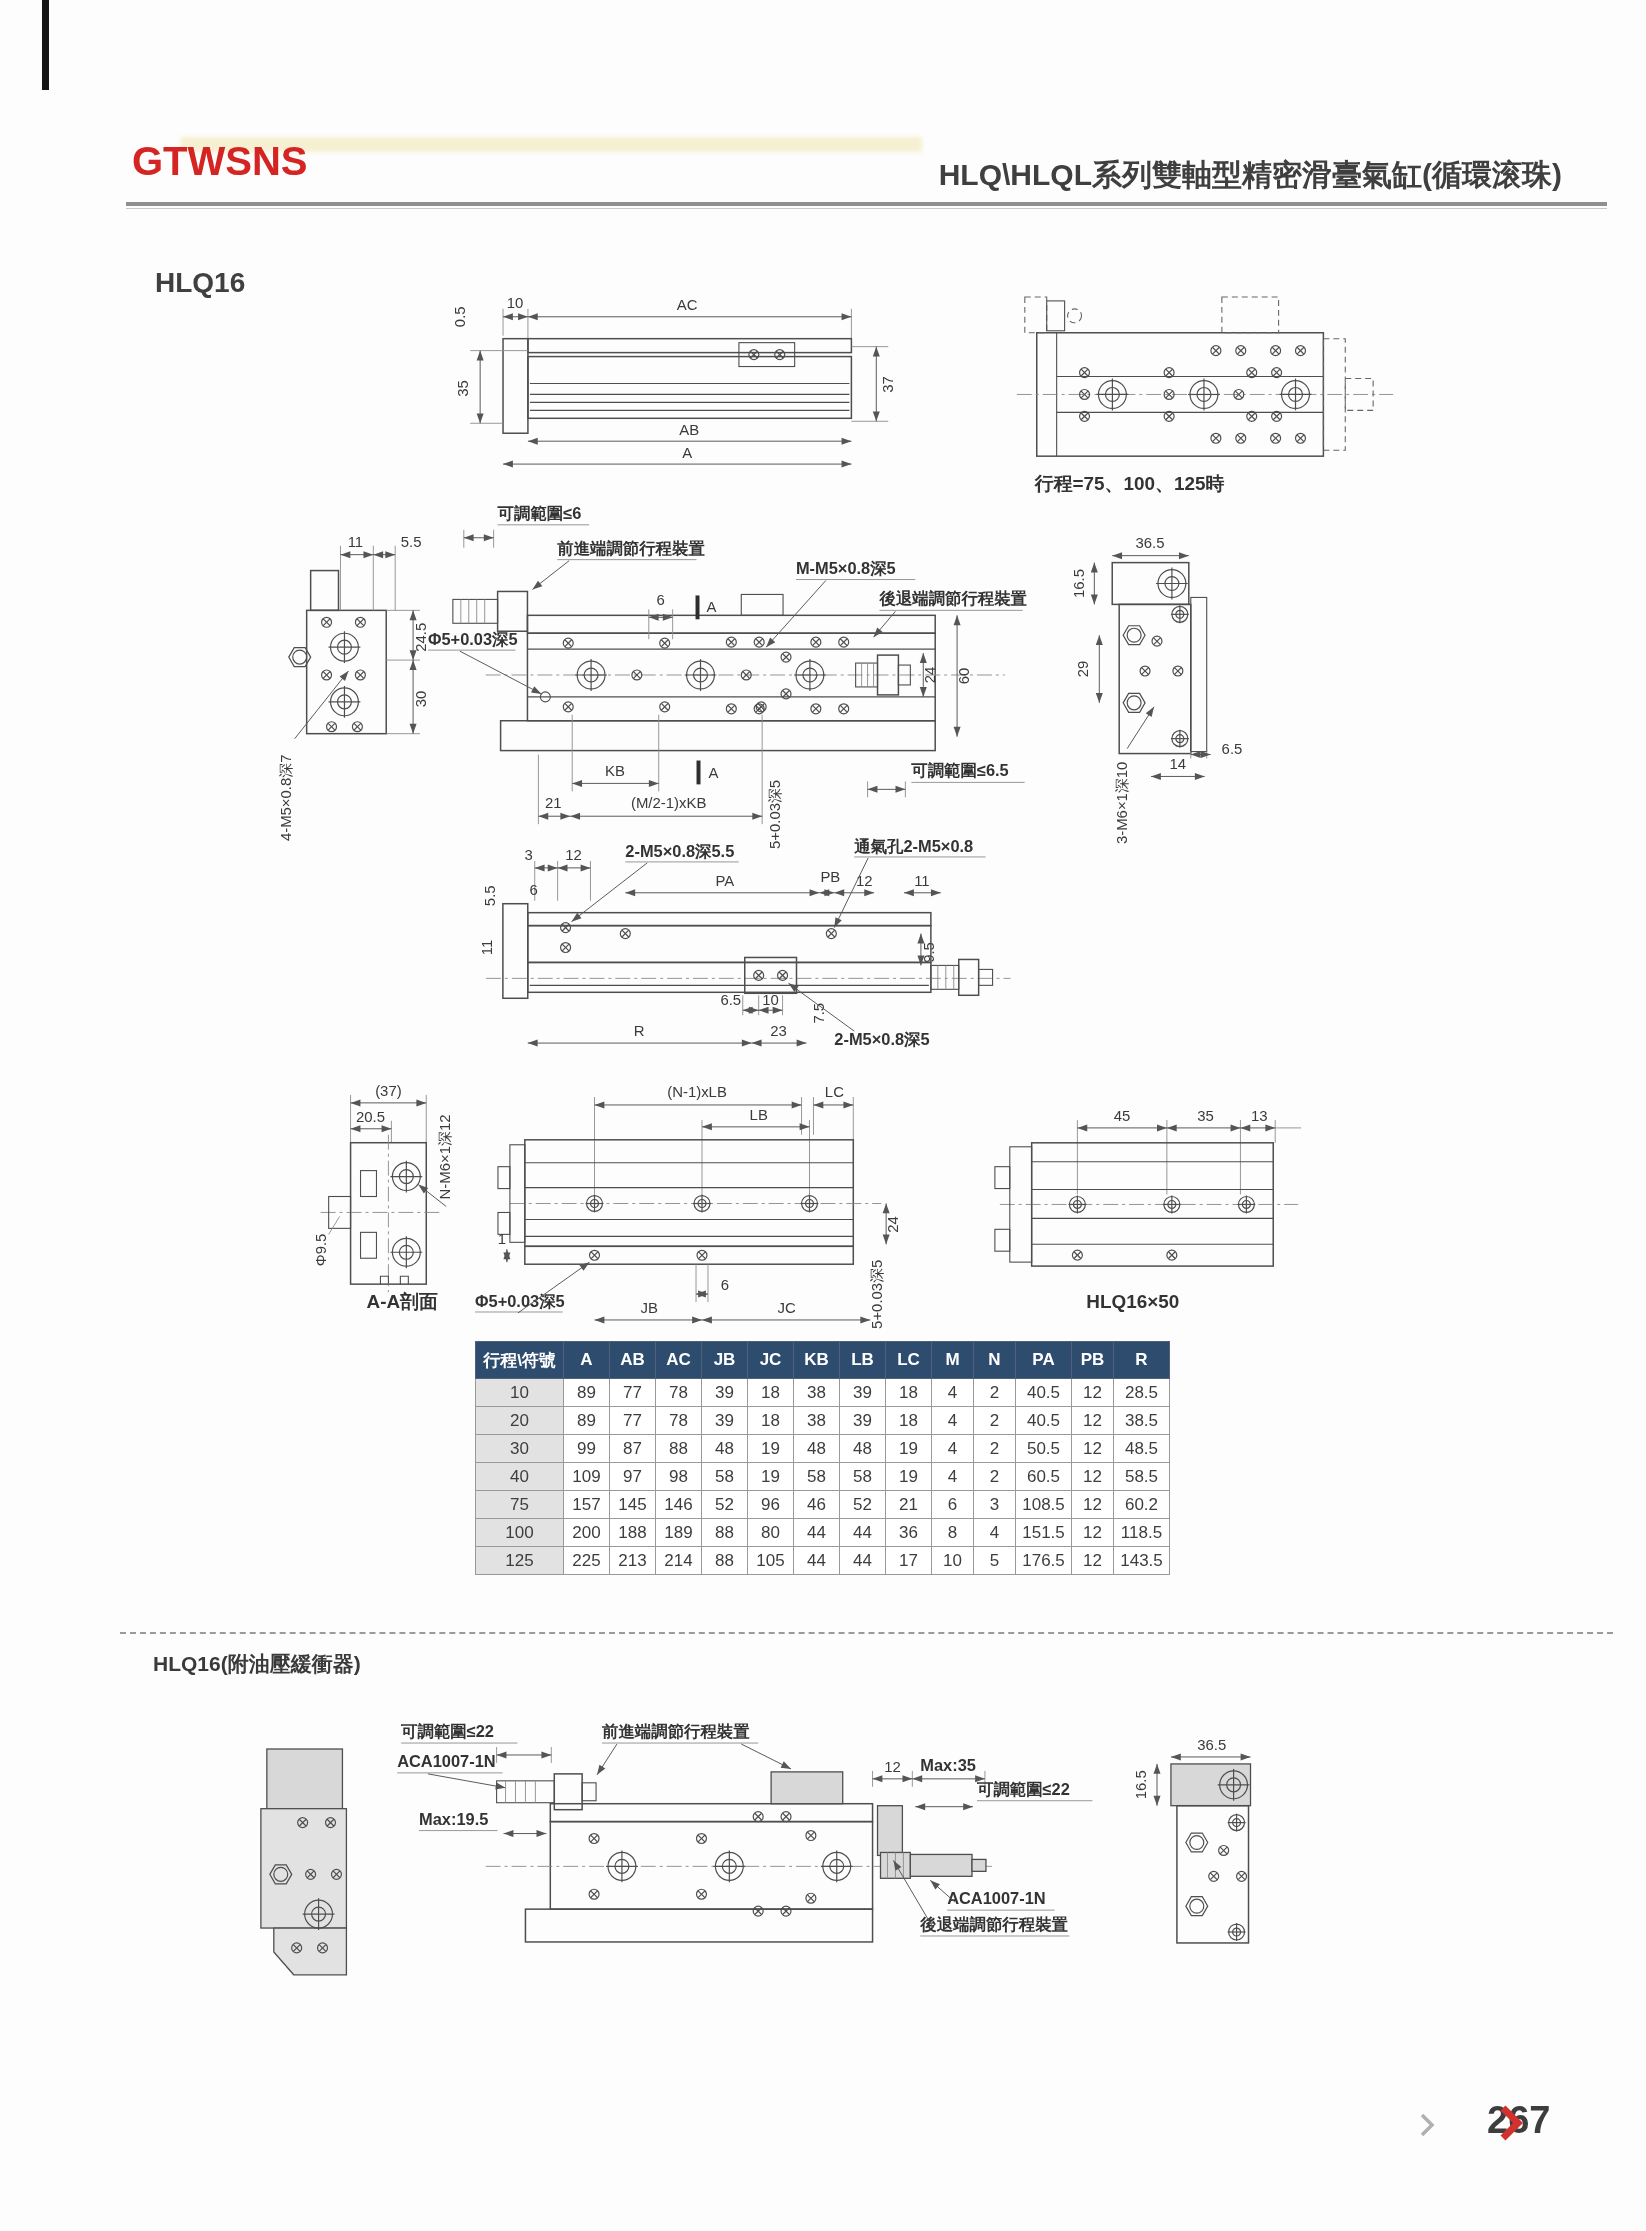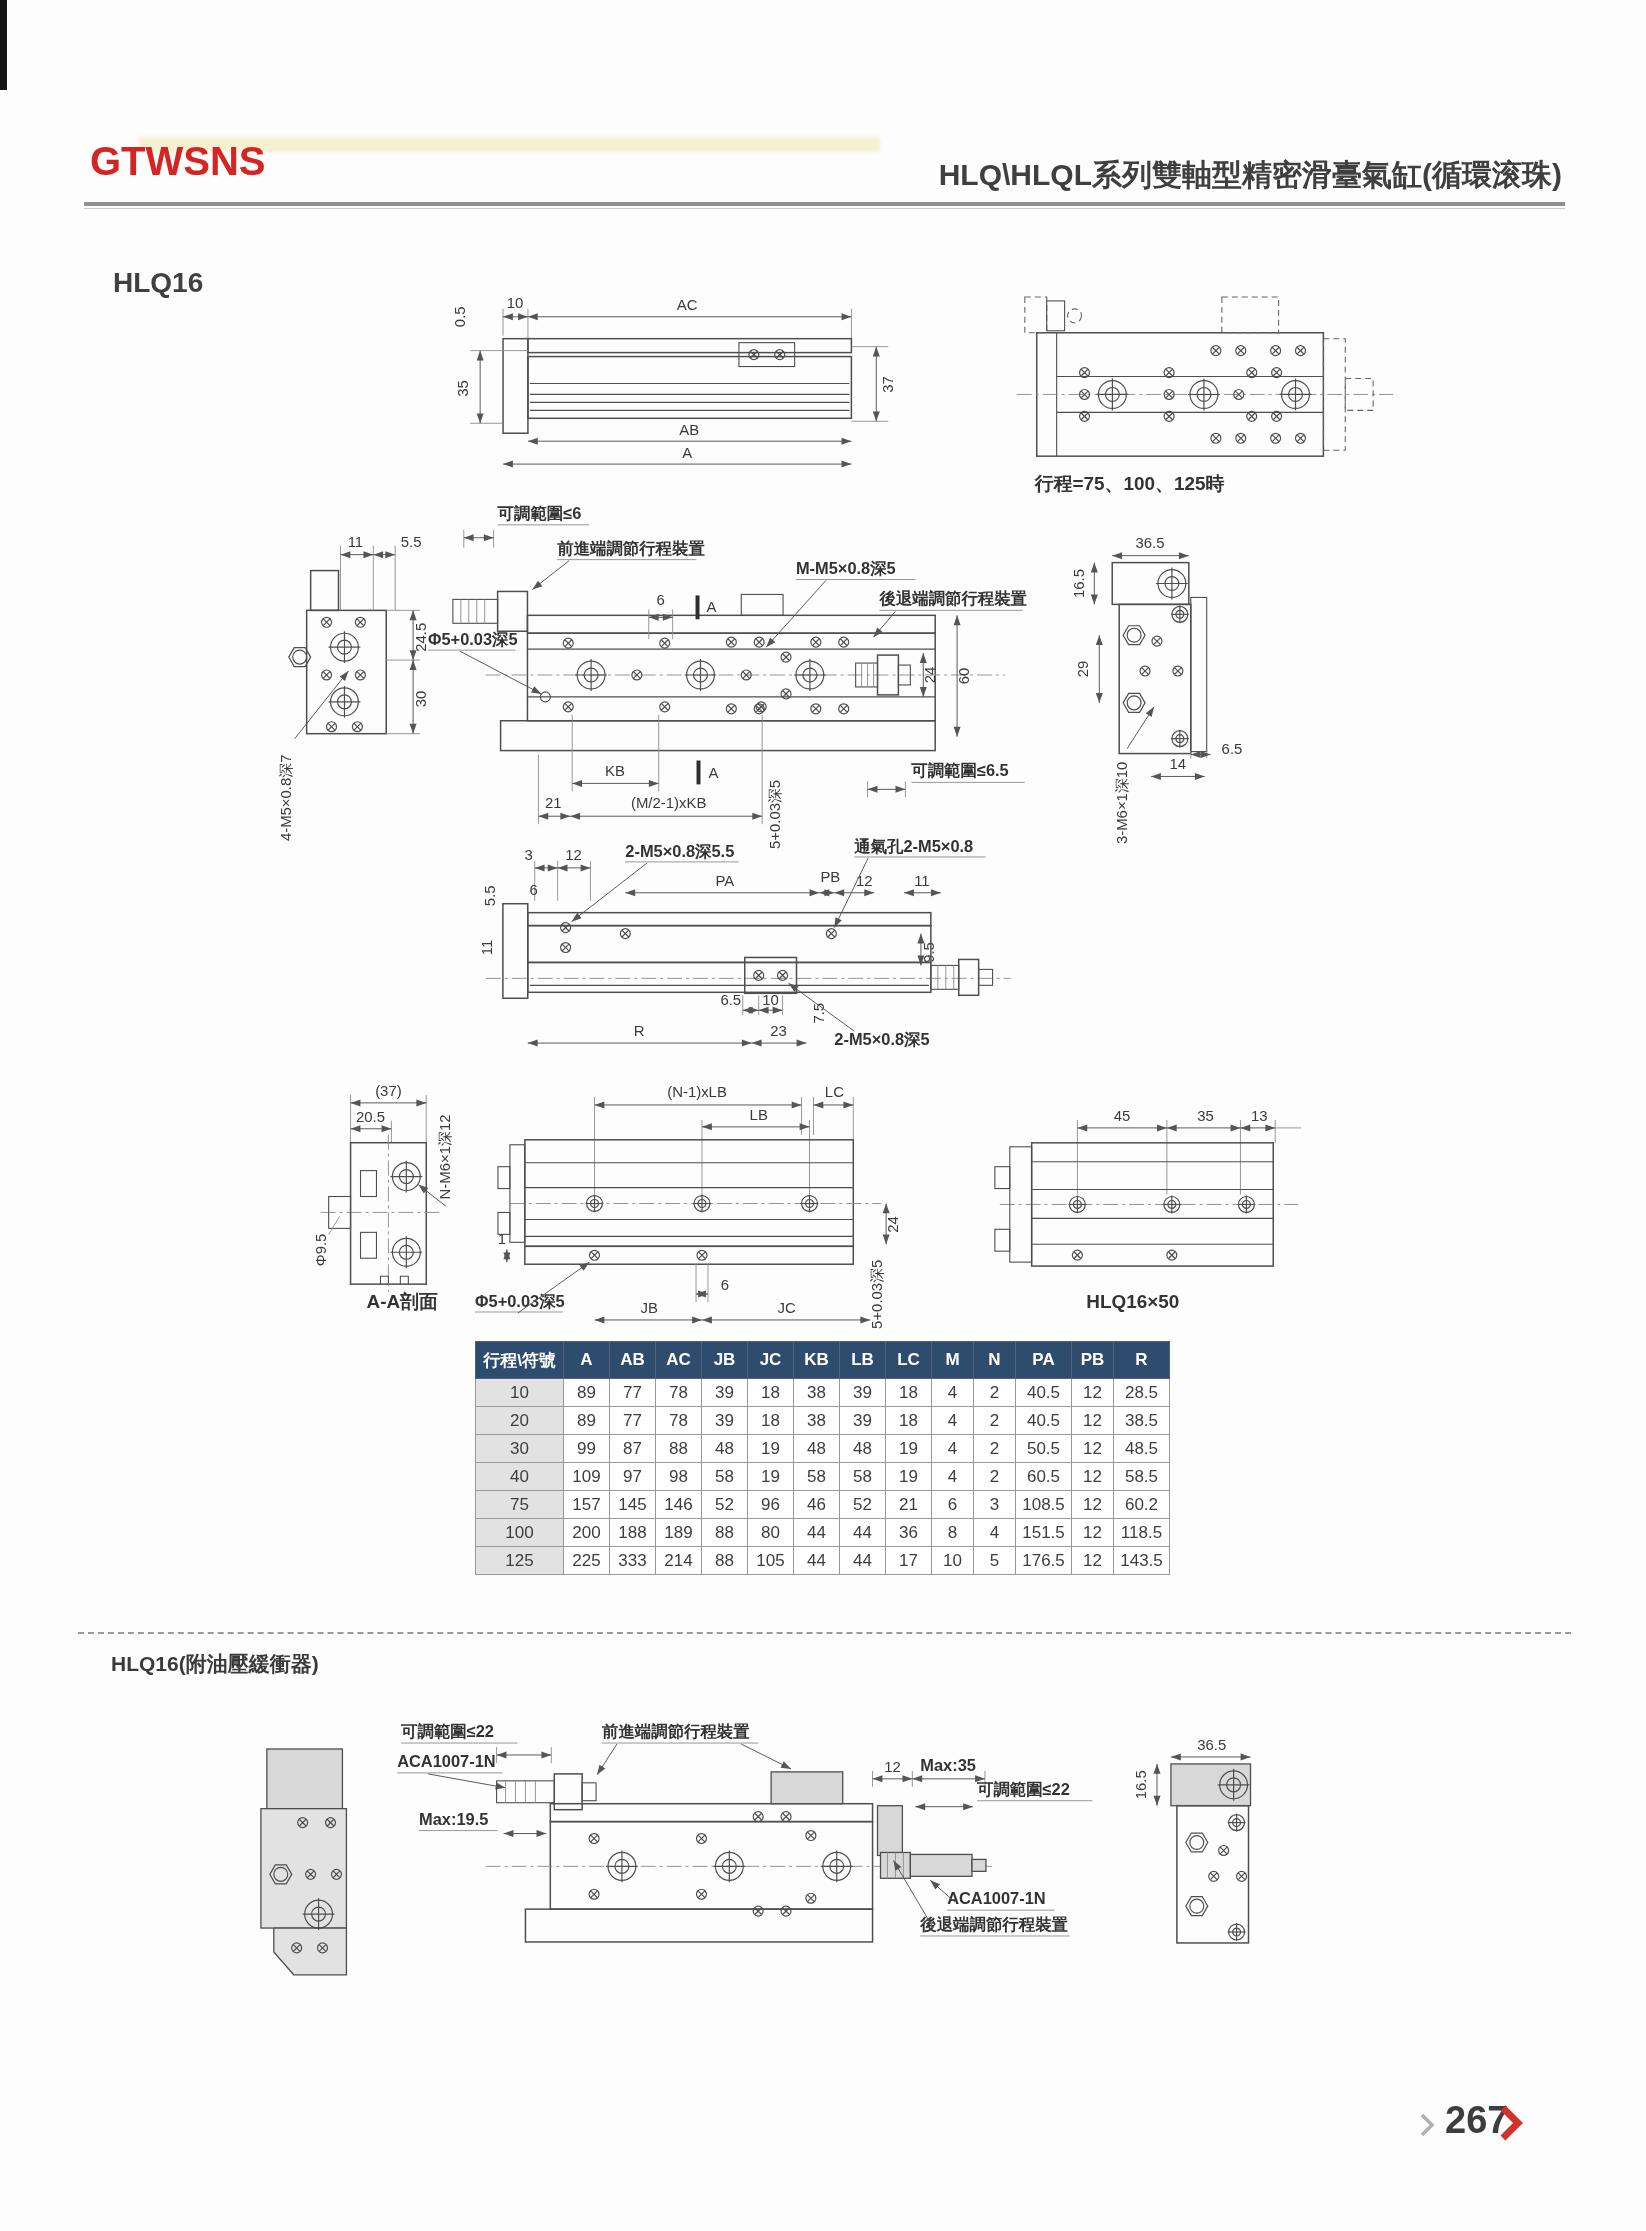--- a/index.html
+++ b/index.html
@@ -1,18 +1,18 @@
 <!DOCTYPE html>
 <html><head>
 <meta charset="utf-8">
 <style>
   html,body{margin:0;padding:0;background:#e8e8e8;}
   .page{position:relative;width:1647px;height:2232px;background:#fdfdfd;margin:0 auto;overflow:hidden;
         font-family:"Liberation Sans","DejaVu Sans",sans-serif;}
-  .abs{position:absolute;}
+  .abs{position:absolute;margin-left:42px;}
   .logo{left:90px;top:139px;font-size:40px;font-weight:800;letter-spacing:0px;color:#d42523;}
   .title{right:85px;top:155px;font-size:30px;font-weight:700;color:#3f3f3f;}
   .rule{left:84px;top:202px;width:1481px;height:4px;background:#8f8f8f;}
   .rule2{left:84px;top:208px;width:1481px;height:1px;background:#c9c9c9;}
   .model{left:113px;top:267px;font-size:28px;font-weight:700;color:#404040;}
   .model2{left:111px;top:1650px;font-size:21px;font-weight:700;color:#3a3a3a;}
   .dashsep{left:78px;top:1632px;width:1493px;border-top:2px dashed #9a9a9a;height:0;}
   .corner{left:0;top:0;width:7px;height:90px;background:#151515;}
   .wm{left:139px;top:137px;width:741px;height:15px;background:rgba(232,210,110,0.30);filter:blur(2px);}
   .footer-page{left:1445px;top:2099px;font-size:38px;font-weight:700;color:#3d3d3d;}
@@ -596,21 +596,21 @@
           <td>36</td>
           <td>8</td>
           <td>4</td>
           <td>151.5</td>
           <td>12</td>
           <td>118.5</td>
         </tr>
         <tr>
           <td>125</td>
           <td>225</td>
-          <td>333</td>
+          <td>213</td>
           <td>214</td>
           <td>88</td>
           <td>105</td>
           <td>44</td>
           <td>44</td>
           <td>17</td>
           <td>10</td>
           <td>5</td>
           <td>176.5</td>
           <td>12</td>

